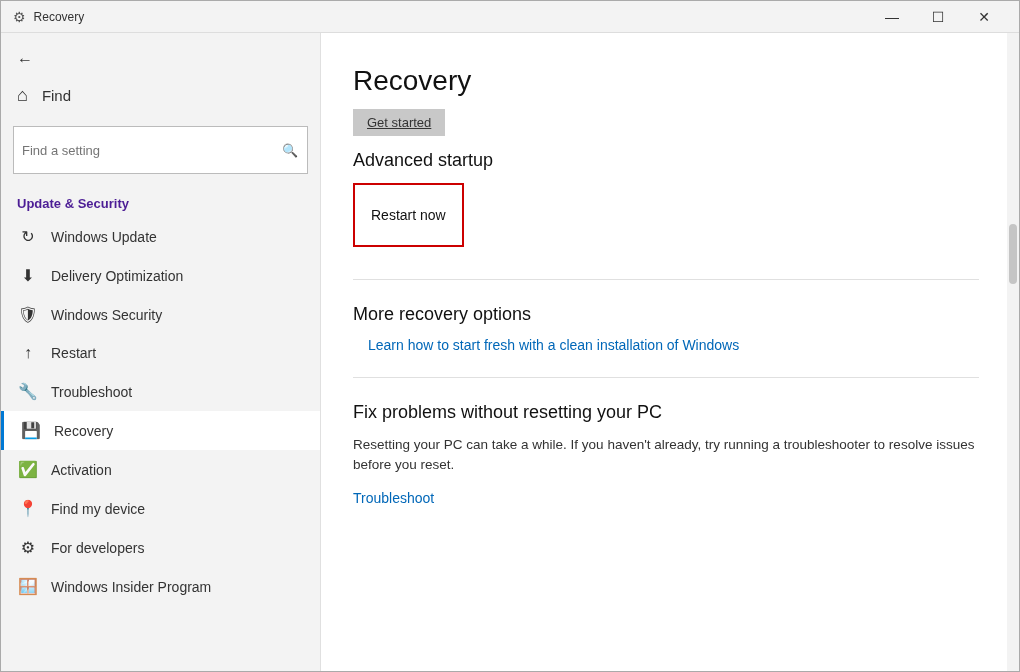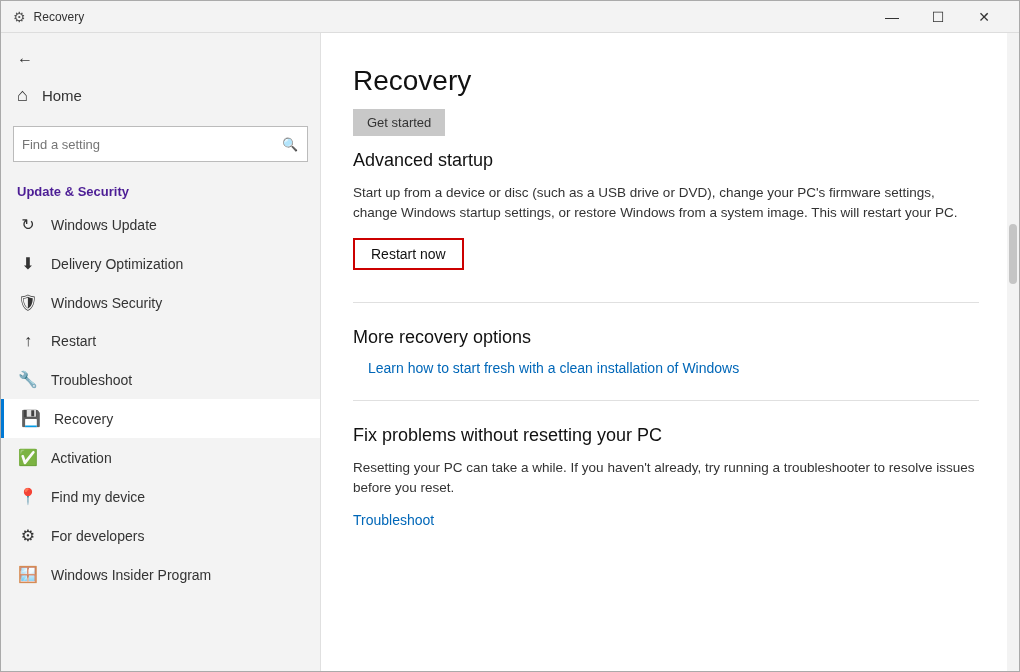--- a/index.html
+++ b/index.html
@@ -100,21 +100,21 @@
       width: 100%;
       text-align: left;
     }
     .home-icon { margin-right: 14px; font-size: 18px; }
     .search-box {
       margin: 10px 12px;
       display: flex;
       align-items: center;
       border: 1px solid #bbb;
       background: #fff;
-      height: 36px;
+      height: 48px;
       padding: 4px 8px;
     }
     .search-input {
       flex: 1;
       border: none;
       outline: none;
       font-size: 13px;
       background: transparent;
       color: #333;
     }
@@ -186,20 +186,21 @@
     }
     .get-started-btn {
       background: #c8c8c8;
       border: none;
       padding: 6px 14px;
       font-size: 13px;
       color: #333;
       cursor: pointer;
       margin-bottom: 14px;
       display: inline-block;
+      text-decoration: underline;
     }
     .learn-more-link {
       color: #0067b8;
       text-decoration: none;
       font-size: 14px;
       cursor: pointer;
       display: block;
       margin-bottom: 24px;
     }
 
@@ -212,21 +213,21 @@
     .section-desc {
       font-size: 13.5px;
       color: #333;
       line-height: 1.5;
       margin-bottom: 14px;
       max-width: 660px;
     }
     .restart-btn {
       border: 2px solid #cc0000;
       background: #fff;
-      padding: 6px 16px;
+      padding: 22px 16px;
       font-size: 14px;
       color: #111;
       cursor: pointer;
       display: inline-block;
       margin-bottom: 32px;
     }
 
     .divider {
       border: none;
       border-top: 1px solid #e0e0e0;
@@ -267,21 +268,21 @@
 
   <div class="content-area">
 
     <div class="sidebar">
 
       <button class="sidebar-back">
         <span class="sidebar-back-icon">←</span>
       </button>
       <button class="home-link">
         <span class="home-icon">⌂</span>
-        <span>Home</span>
+        <span>Find</span>
       </button>
 
       <div class="search-box">
         <input class="search-input" type="text" placeholder="Find a setting" style="">
         <span class="search-icon">🔍</span>
       </div>
 
       <div class="section-title">Update &amp; Security</div>
 
       <button class="nav-item">
@@ -324,21 +325,20 @@
         <span class="nav-icon">🪟</span>
         <span>Windows Insider Program</span>
       </button>
     </div>
 
     <div class="main">
       <h1 class="page-title">Recovery</h1>
       <button class="get-started-btn">Get started</button>
 
       <h2 class="section-heading">Advanced startup</h2>
-      <p class="section-desc">Start up from a device or disc (such as a USB drive or DVD), change your PC's firmware settings, change Windows startup settings, or restore Windows from a system image. This will restart your PC.</p>
       <button class="restart-btn">Restart now</button>
 
       <hr class="divider">
 
       <h2 class="section-heading">More recovery options</h2>
       <a class="more-options-link">Learn how to start fresh with a clean installation of Windows</a>
 
       <hr class="divider" style="margin-top:24px;">
 
       <h2 class="section-heading">Fix problems without resetting your PC</h2>

